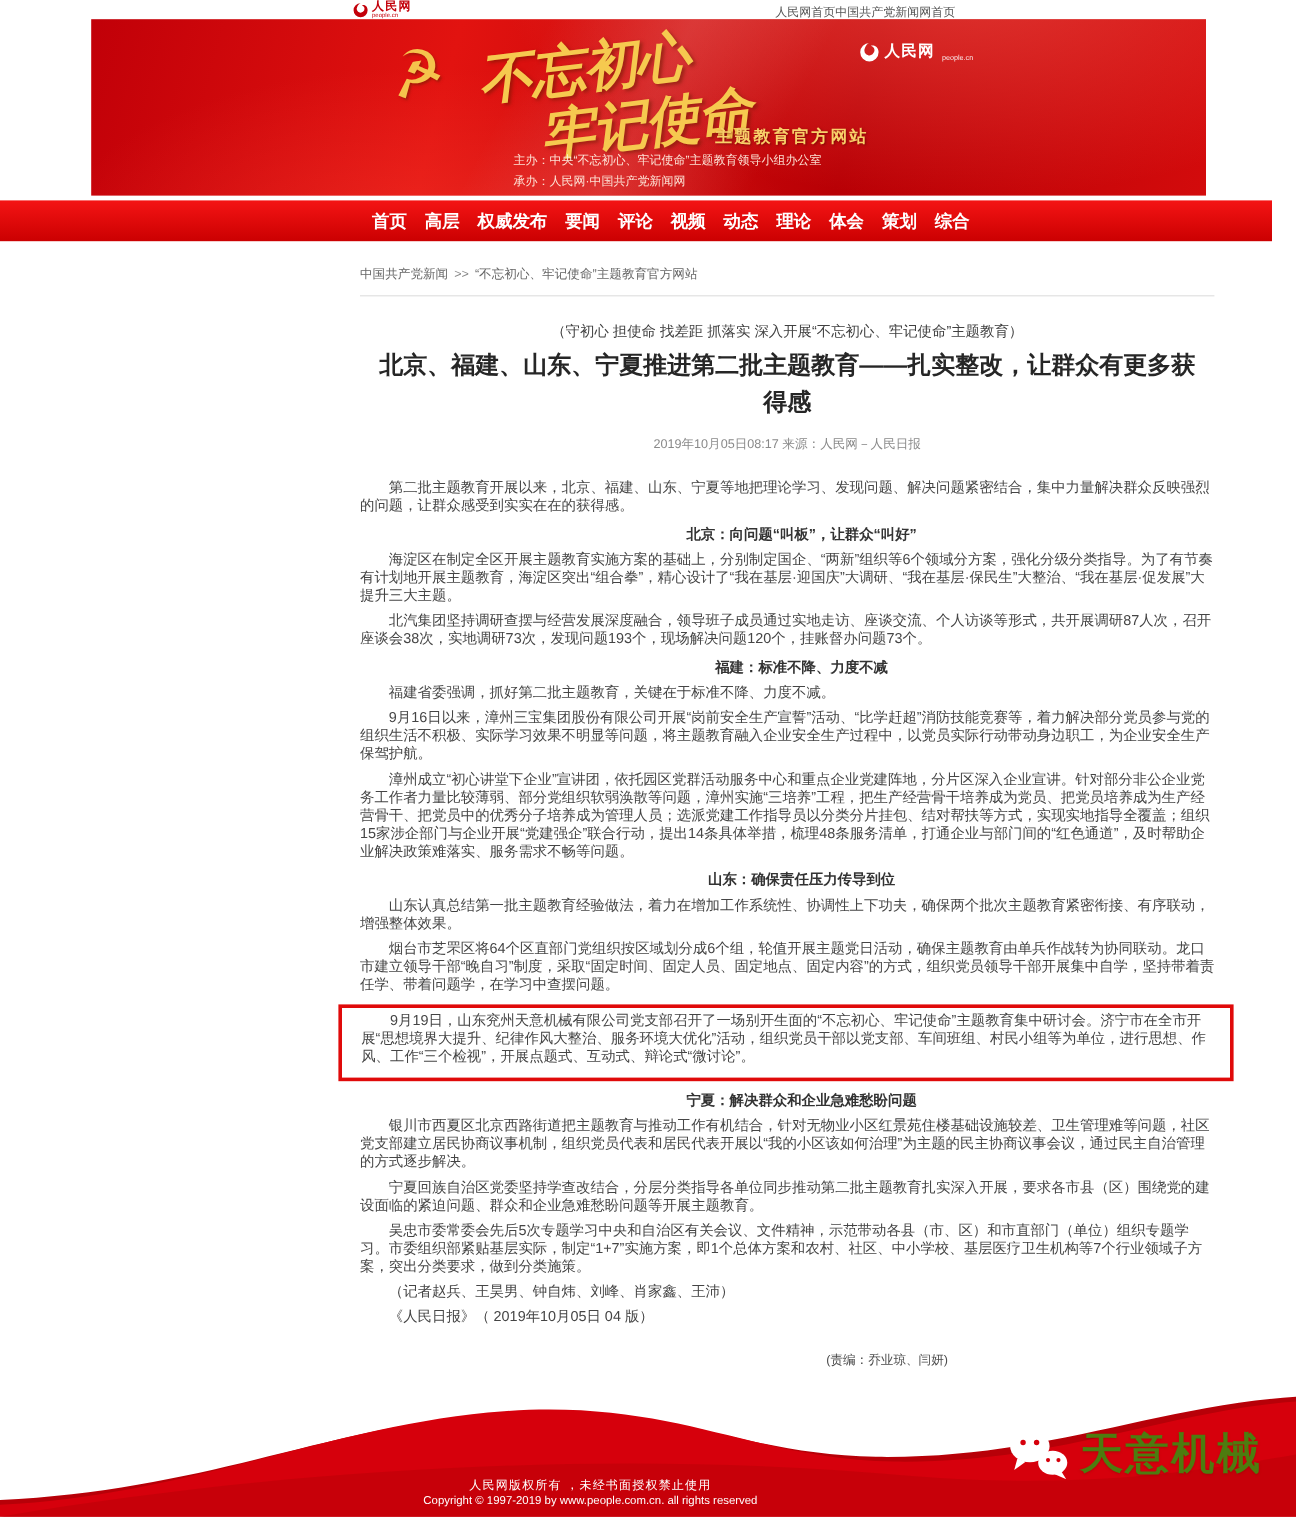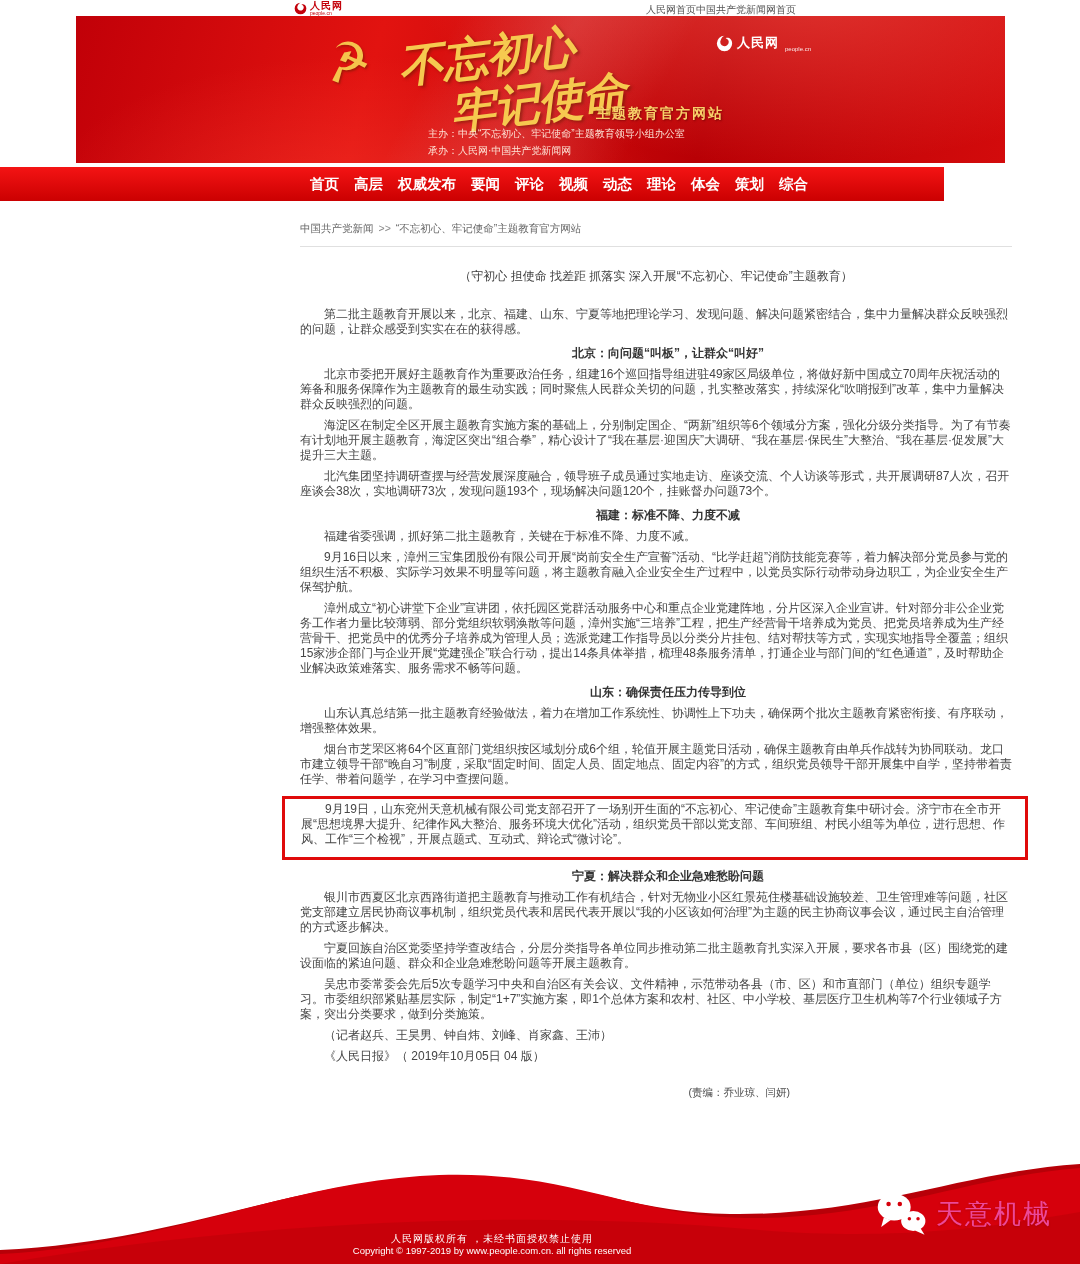--- a/index.html
+++ b/index.html
@@ -43,21 +43,21 @@
   .banner-host, .banner-org { position:absolute; left:352px; z-index:2; font-size:10px;
     color:rgba(255,236,222,.95); white-space:nowrap; }
   .banner-host { top:111px; }
   .banner-org  { top:128px; }
   .banner-logo { position:absolute; left:640px; top:18px; z-index:2; display:flex; align-items:center; gap:4px; color:#fff; }
   .banner-logo svg { width:17px; height:17px; }
   .banner-logo .bl-cn { font-size:13px; font-weight:bold; letter-spacing:1px; }
   .banner-logo .bl-sub { font-size:6px; opacity:.9; margin-left:2px; align-self:flex-end; }
 
   
-  .mainnav { position:absolute; left:0; top:167px; width:944px; height:34px;
+  .mainnav { position:absolute; left:0; top:167px; width:1060px; height:34px;
     background:linear-gradient(#f41414,#cb0001); display:flex; align-items:center;
     padding-left:310px; gap:15px; z-index:3; }
   .mainnav a { color:#fff; font-weight:bold; font-size:14.5px; white-space:nowrap; }
 
   
   .content { position:absolute; left:300px; top:222px; width:712px; }
   .breadcrumb { font-size:10.5px; color:#666; }
   .breadcrumb .sep { margin:0 5px; color:#888; }
   .rule { border:none; border-top:1px solid #e0e0e0; margin:10px 0 0; }
   .kicker { margin-top:21px; text-align:center; font-size:12px; color:#404040; }
@@ -75,21 +75,21 @@
 
   
   .footer { position:absolute; left:0; bottom:0; width:1080px; height:118px; }
   .footer svg.waves { position:absolute; left:0; bottom:0; width:1080px; height:118px; }
   .copyright { position:absolute; left:0; bottom:6px; width:984px; text-align:center;
     color:#fff; z-index:2; line-height:1.35; }
   .copyright .c1 { font-size:10px; letter-spacing:1px; }
   .copyright .c2 { font-size:9.5px; }
   .watermark { position:absolute; right:28px; bottom:28px; z-index:2; display:flex; align-items:center; gap:8px; }
   .watermark svg { width:52px; height:44px; }
-  .watermark .wm-label { color:#ec4899; font-size:27px; font-weight:normal; letter-spacing:2px;
+  .watermark .wm-label { color:#4d7c0f; font-size:36px; font-weight:bold; letter-spacing:2px;
     text-shadow:0 1px 2px rgba(120,0,0,.35); }
 </style>
 </head>
 <body>
 
 <header class="topbar">
   <a class="topbar-logo">
     <svg viewBox="0 0 20 20">
       <path d="M10 1a9 9 0 1 0 9 9c0-5.2-4.2-7.6-7.6-6.3 2.3.9 3.6 2.4 3.6 4.5a5 5 0 1 1-9.4-2.4C6.8 3 8.2 1.6 10 1z" fill="#c3000a"></path>
     </svg>
@@ -134,25 +134,26 @@
   <a>综合</a>
 </nav>
 
 <main class="content">
   <div class="breadcrumb">
     <a>中国共产党新闻</a><span class="sep">&gt;&gt;</span><a>“不忘初心、牢记使命”主题教育官方网站</a>
   </div>
   <hr class="rule">
 
   <div class="kicker">（守初心 担使命 找差距 抓落实 深入开展“不忘初心、牢记使命”主题教育）</div>
+  <h1 class="title">北京、福建、山东、宁夏推进第二批主题教育——扎实整改，让群众有更多获得感</h1>
+  <div class="meta">2019年10月05日08:17    来源：人民网－人民日报</div>
 
   <article class="body">
     <p>第二批主题教育开展以来，北京、福建、山东、宁夏等地把理论学习、发现问题、解决问题紧密结合，集中力量解决群众反映强烈的问题，让群众感受到实实在在的获得感。</p>
     <h3>北京：向问题“叫板”，让群众“叫好”</h3>
-    <p>北京市委把开展好主题教育作为重要政治任务，组建16个巡回指导组进驻49家区局级单位，将做好新中国成立70周年庆祝活动的筹备和服务保障作为主题教育的最生动实践；同时聚焦人民群众关切的问题，扎实整改落实，持续深化“吹哨报到”改革，集中力量解决群众反映强烈的问题。</p>
     <p>海淀区在制定全区开展主题教育实施方案的基础上，分别制定国企、“两新”组织等6个领域分方案，强化分级分类指导。为了有节奏有计划地开展主题教育，海淀区突出“组合拳”，精心设计了“我在基层·迎国庆”大调研、“我在基层·保民生”大整治、“我在基层·促发展”大提升三大主题。</p>
     <p>北汽集团坚持调研查摆与经营发展深度融合，领导班子成员通过实地走访、座谈交流、个人访谈等形式，共开展调研87人次，召开座谈会38次，实地调研73次，发现问题193个，现场解决问题120个，挂账督办问题73个。</p>
     <h3>福建：标准不降、力度不减</h3>
     <p>福建省委强调，抓好第二批主题教育，关键在于标准不降、力度不减。</p>
     <p>9月16日以来，漳州三宝集团股份有限公司开展“岗前安全生产宣誓”活动、“比学赶超”消防技能竞赛等，着力解决部分党员参与党的组织生活不积极、实际学习效果不明显等问题，将主题教育融入企业安全生产过程中，以党员实际行动带动身边职工，为企业安全生产保驾护航。</p>
     <p>漳州成立“初心讲堂下企业”宣讲团，依托园区党群活动服务中心和重点企业党建阵地，分片区深入企业宣讲。针对部分非公企业党务工作者力量比较薄弱、部分党组织软弱涣散等问题，漳州实施“三培养”工程，把生产经营骨干培养成为党员、把党员培养成为生产经营骨干、把党员中的优秀分子培养成为管理人员；选派党建工作指导员以分类分片挂包、结对帮扶等方式，实现实地指导全覆盖；组织15家涉企部门与企业开展“党建强企”联合行动，提出14条具体举措，梳理48条服务清单，打通企业与部门间的“红色通道”，及时帮助企业解决政策难落实、服务需求不畅等问题。</p>
     <h3>山东：确保责任压力传导到位</h3>
     <p>山东认真总结第一批主题教育经验做法，着力在增加工作系统性、协调性上下功夫，确保两个批次主题教育紧密衔接、有序联动，增强整体效果。</p>
     <p>烟台市芝罘区将64个区直部门党组织按区域划分成6个组，轮值开展主题党日活动，确保主题教育由单兵作战转为协同联动。龙口市建立领导干部“晚自习”制度，采取“固定时间、固定人员、固定地点、固定内容”的方式，组织党员领导干部开展集中自学，坚持带着责任学、带着问题学，在学习中查摆问题。</p>
     <div class="redbox">

